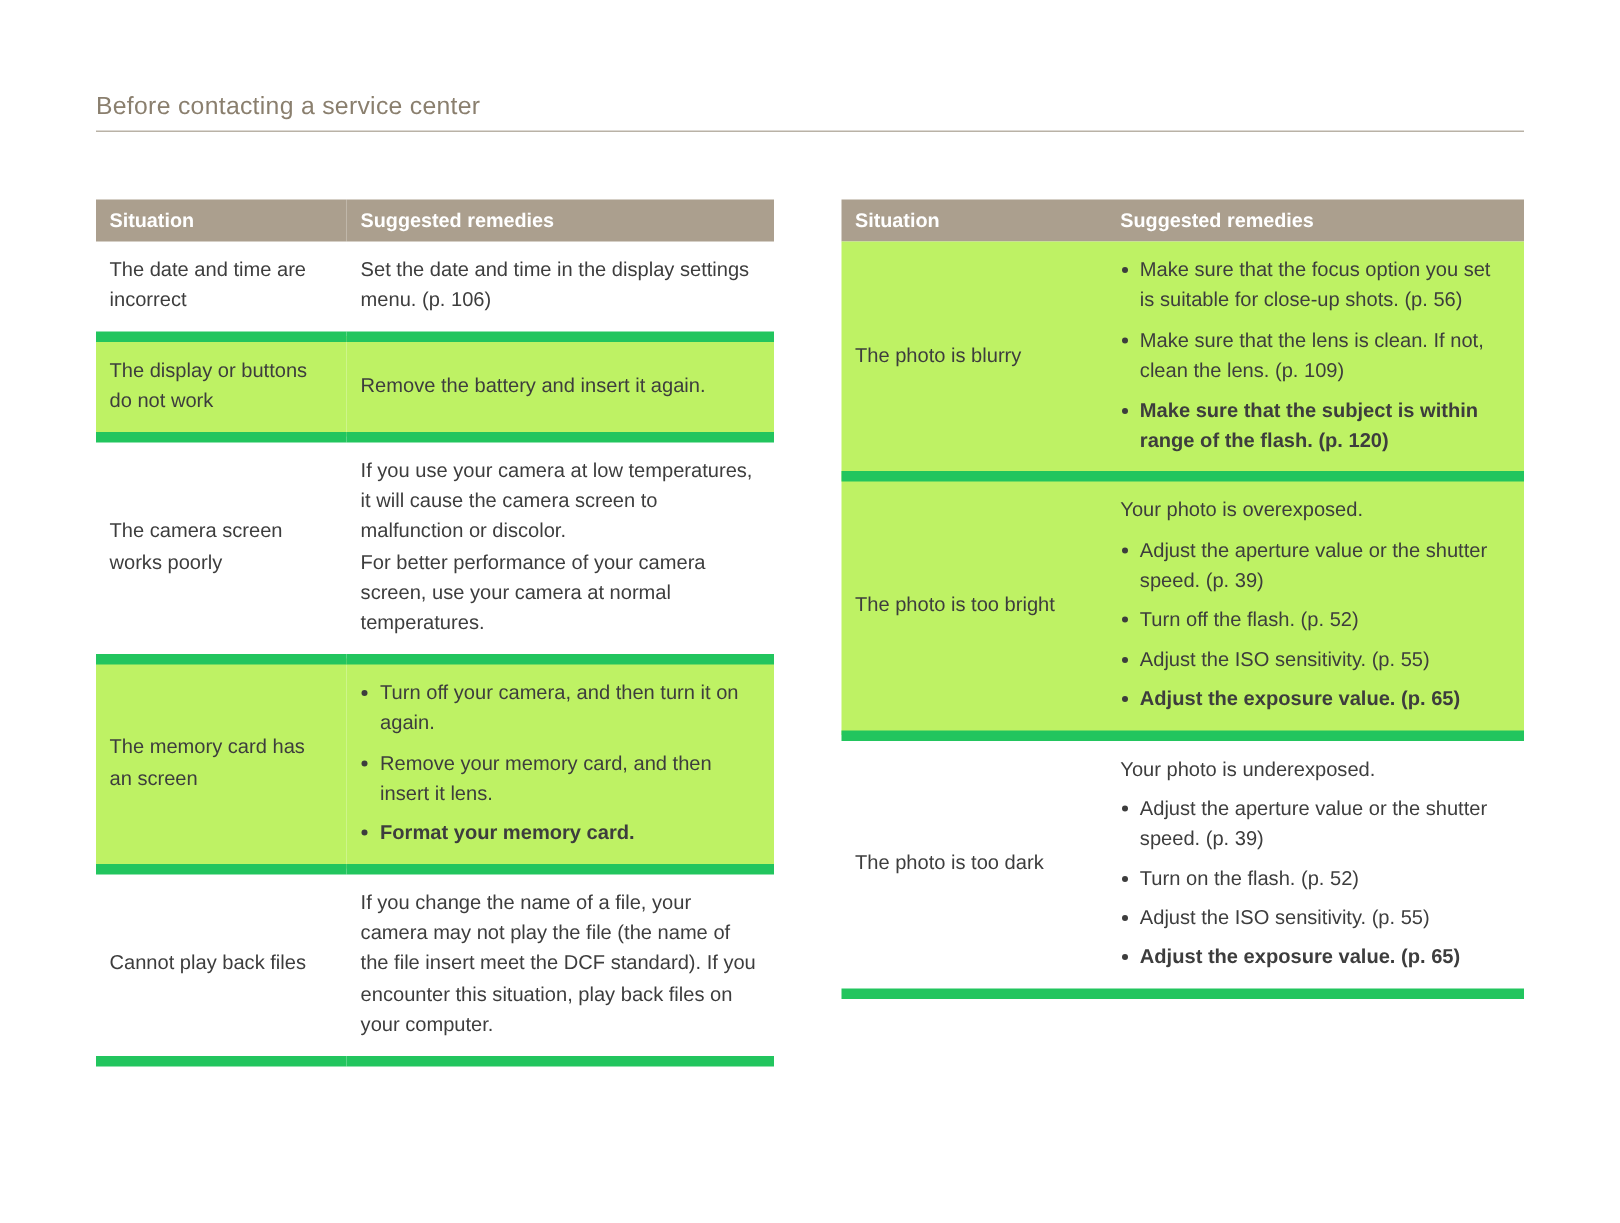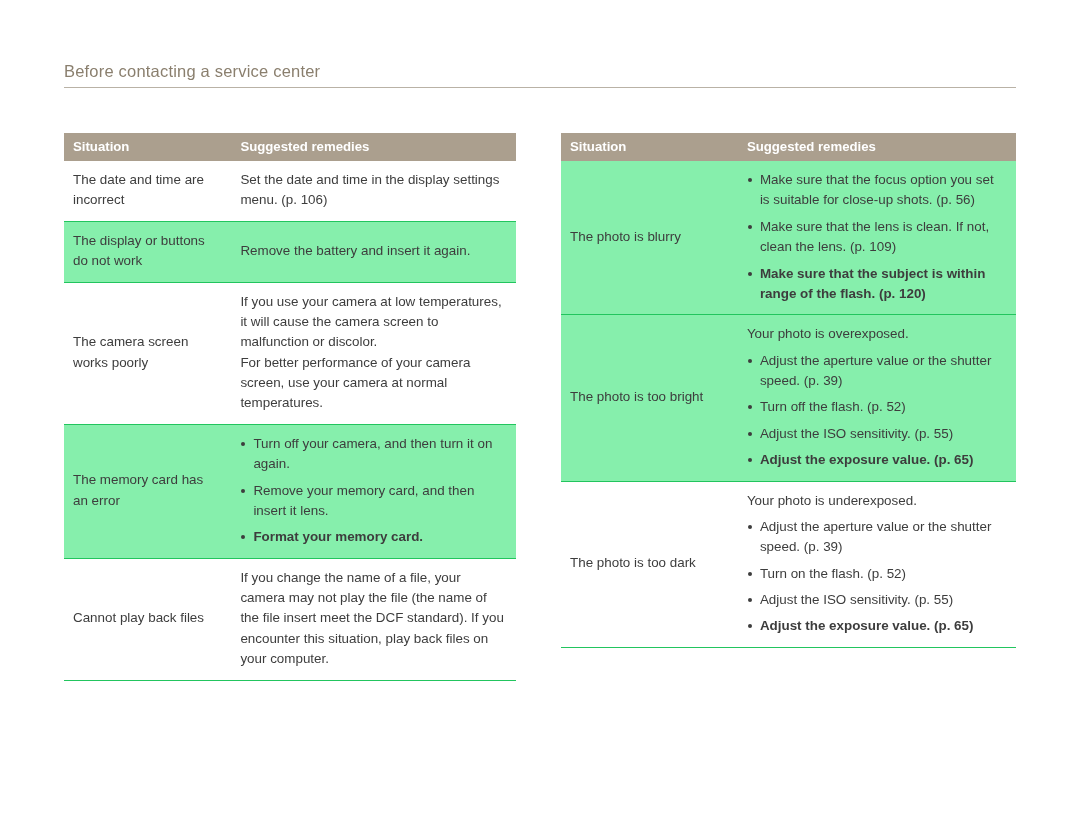--- a/index.html
+++ b/index.html
@@ -67,25 +67,25 @@
     color: #ffffff;
     font-weight: bold;
     text-align: left;
     font-size: 13.2px;
     padding: 6px 9px 7px 9px;
     border: none;
   }
   .tbl td {
     vertical-align: middle;
     padding: 9px 10px 10px 9px;
-    border-bottom: 1px solid #22c55e;
+    border-bottom: 7px solid #22c55e;
     line-height: 1.52;
   }
   .tbl tr.shaded td {
-    background: #86efac;
+    background: #bef264;
   }
   .tbl td.sit {
     width: 36%;
   }
   .tbl td.rem {
     width: 64%;
   }
   .right-tbl td.sit { width: 38%; }
   .right-tbl td.rem { width: 62%; }
   .bullets {
@@ -157,21 +157,21 @@
           <td class="rem">Remove the battery and insert it again.</td>
         </tr>
         <tr>
           <td class="sit">The camera screen works poorly</td>
           <td class="rem plain-lines">
             <p>If you use your camera at low temperatures, it will cause the camera screen to malfunction or discolor.</p>
             <p>For better performance of your camera screen, use your camera at normal temperatures.</p>
           </td>
         </tr>
         <tr class="shaded">
-          <td class="sit">The memory card has an error</td>
+          <td class="sit">The memory card has an screen</td>
           <td class="rem">
             <ul class="bullets">
               <li>Turn off your camera, and then turn it on again.</li>
               <li>Remove your memory card, and then insert it lens.</li>
               <li>Format your memory card.</li>
             </ul>
           </td>
         </tr>
         <tr>
           <td class="sit">Cannot play back files</td>

